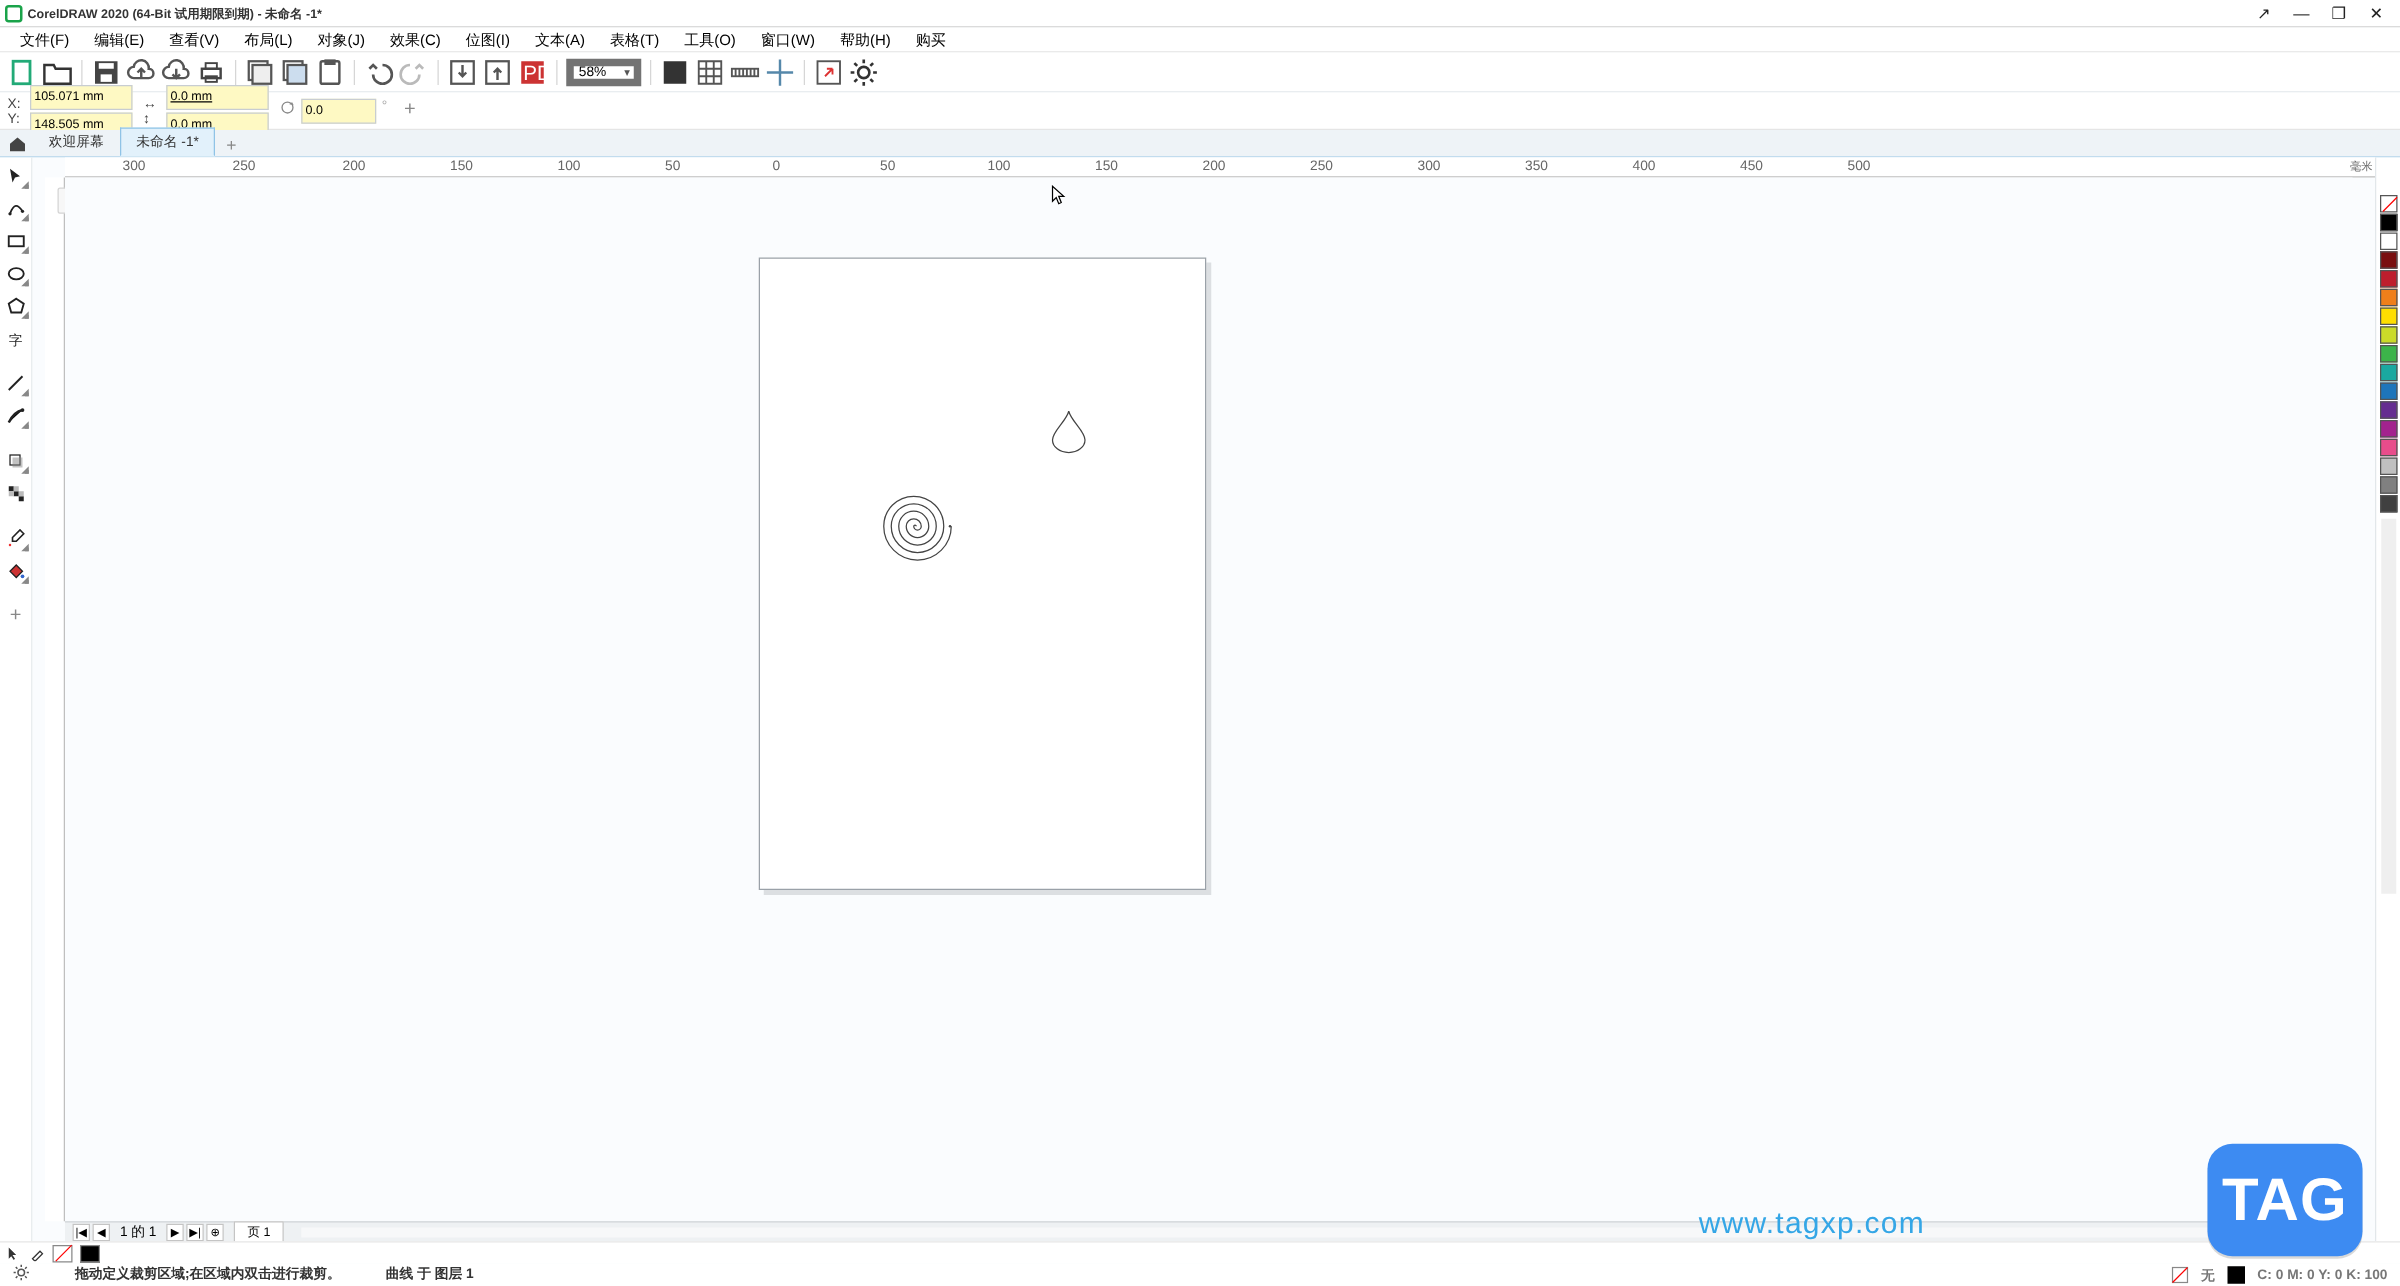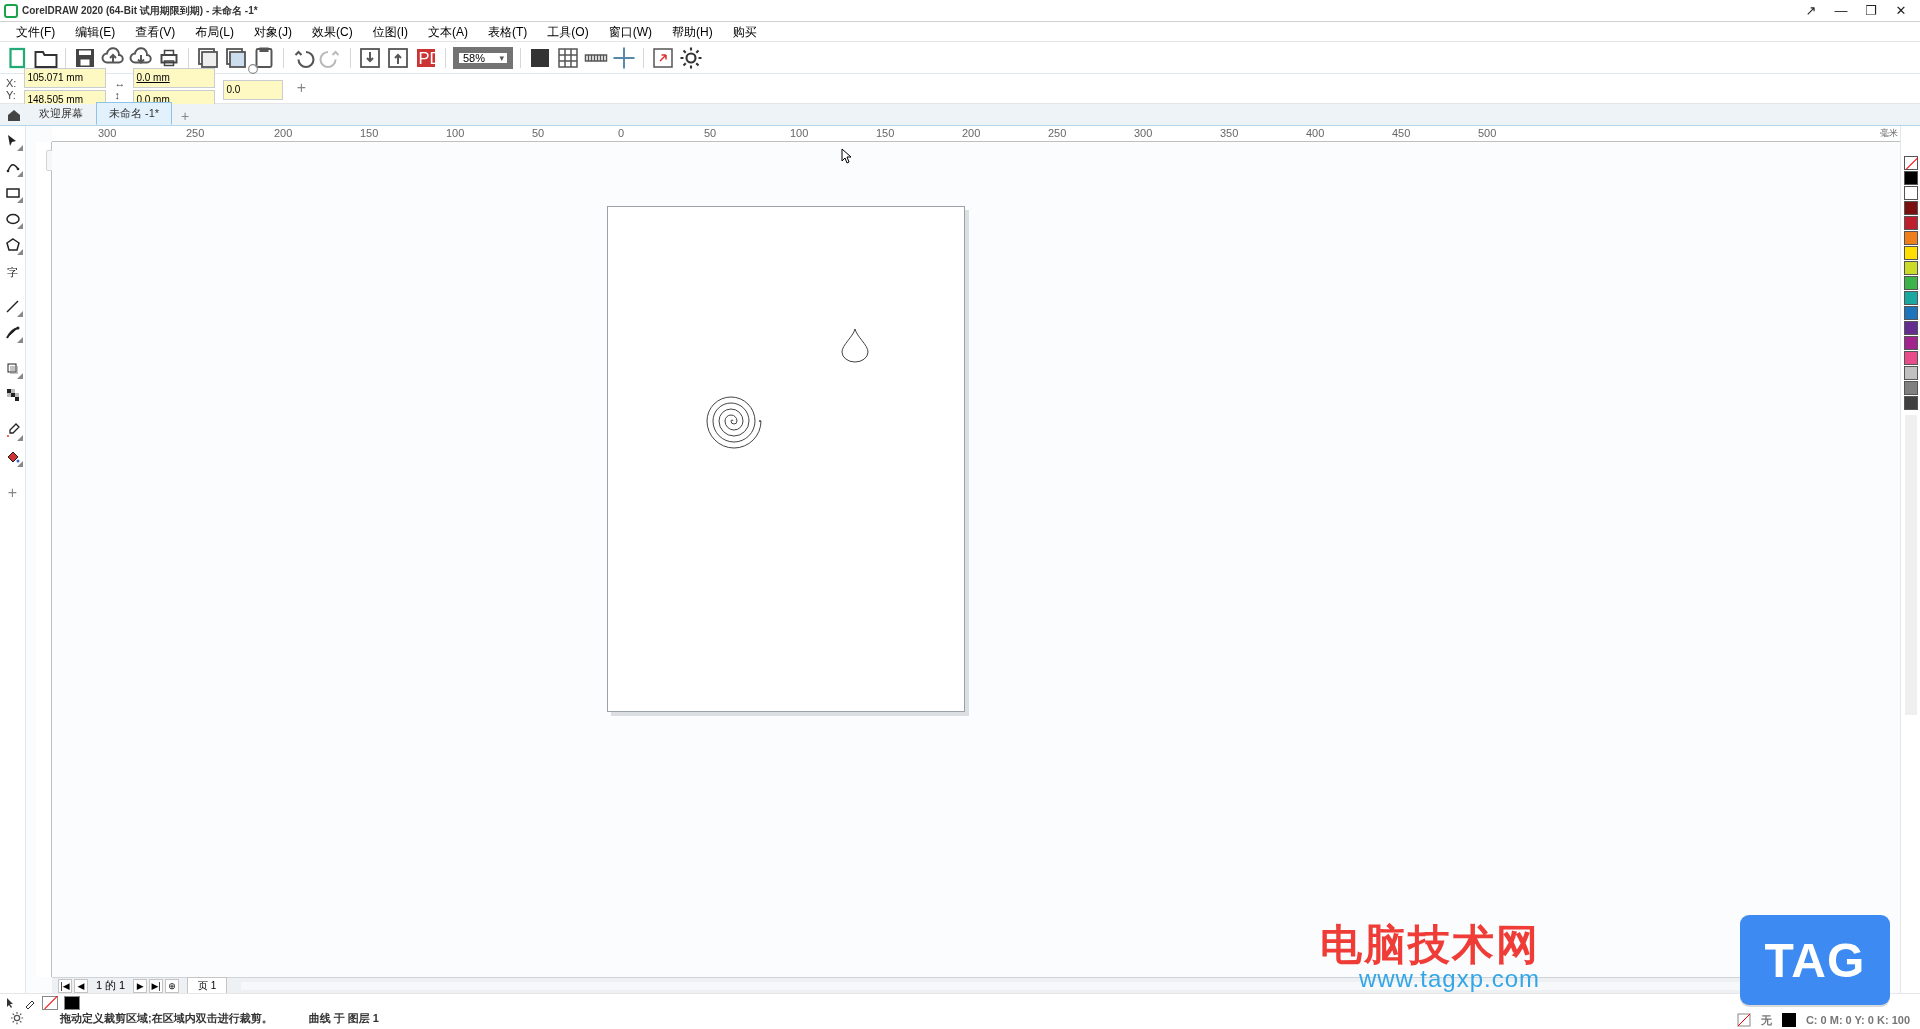--- a/index.html
+++ b/index.html
@@ -21,21 +21,21 @@
     .tbtn{ width:24px; height:24px; display:flex; align-items:center; justify-content:center; cursor:pointer; border-radius:2px;}
     .tsep{ width:1px; height:20px; background:#d6d6d6; margin:0 3px;}
     .zoomsel{ width:60px; height:22px; border:6px solid #737373; background:#fff; display:flex; align-items:center; padding:0 4px; font-size:11px; position:relative;}
     .zoomsel .caret{ position:absolute; right:3px; font-size:9px; color:#555;}
 
     
     .propbar{ height:30px; background:#fff; display:flex; align-items:center; padding:0 6px; gap:8px; border-bottom:1px solid #e5e5e5;}
     .coord{ display:flex; flex-direction:column; gap:0; font-size:10px; color:#444;}
     .coord span{ line-height:12px;}
     .numfield{ width:82px; height:20px; border:1px solid #c8cdd2; background:#fef9c3; font-size:10px; padding:0 2px; display:flex; align-items:center;}
-    .rot{ display:flex; align-items:center; gap:4px;flex-direction:column;}
+    .rot{ display:flex; align-items:flex-start; gap:4px;}
     .tinyic{ width:14px; height:14px; color:#777;}
     .plusbtn{ width:20px; height:20px; color:#888; font-size:16px; cursor:pointer; text-align:center;}
 
     
     .doctabs{ height:22px; background:#eef3f7; display:flex; align-items:flex-end; padding-left:26px; border-bottom:1px solid #b4d5ec; position:relative;}
     .homeicn{ position:absolute; left:6px; top:3px; width:16px; height:16px; cursor:pointer;}
     .dtab{ padding:3px 12px; font-size:11px; color:#333; border:1px solid transparent; cursor:pointer;}
     .dtab.active{ background:#e2f1fb; border:1px solid #8fc3e6; border-bottom-color:#e2f1fb;}
     .addtab{ width:18px; height:18px; margin-left:4px; display:flex; align-items:center; justify-content:center; font-size:14px; color:#888; cursor:pointer;}
 
@@ -93,21 +93,21 @@
 
     
     .status{ position:absolute; left:0; right:0; bottom:0; height:18px; background:#fff; display:flex; padding:0 10px; gap:36px; font-size:11px; color:#333;font-weight:bold;}
     .status .gear{ width:14px; height:14px;}
     .status .right{ margin-left:auto; display:flex; align-items:center; gap:10px; color:#777;}
 
     
     .wm-text{ position:absolute; right:380px; bottom:36px; text-align:right;}
     .wm-text .l1{ font-size:42px; font-weight:bold; color:#ef3c36; letter-spacing:2px; line-height:40px;}
     .wm-text .l2{ font-size:24px; color:#34a6e6; letter-spacing:1px;}
-    .wm-tag{ position:absolute; right:30px; bottom:24px; width:150px; height:90px; border-radius:9px; background:#3d8bf2; display:flex; align-items:center; justify-content:center; box-shadow:0 2px 0 rgba(0,0,0,.15);}
+    .wm-tag{ position:absolute; right:30px; bottom:24px; width:124px; height:90px; border-radius:20px; background:#3d8bf2; display:flex; align-items:center; justify-content:center; box-shadow:0 2px 0 rgba(0,0,0,.15);}
     .wm-tag span{ font-size:48px; font-weight:800; color:#fff; letter-spacing:1px;}
   </style>
 </head>
 <body>
 
 <div class="titlebar">
   <div class="logo"></div>
   <div class="ttxt">CorelDRAW 2020 (64-Bit 试用期限到期) - 未命名 -1*</div>
   <div class="spacer"></div>
   <div class="winicon">↗</div>
@@ -505,18 +505,17 @@
         <rect x="1" y="1" width="12" height="12" fill="#fff" stroke="#888"></rect>
         <line x1="1" y1="13" x2="13" y2="1" stroke="red"></line>
       </svg>
     <span>无</span>
     <div style="width:14px;height:14px;background:#000"></div>
     <span>C: 0 M: 0 Y: 0 K: 100</span>
   </div>
 </div>
 
 <div class="wm-text">
-  <div class="l1">电脑技术网</div>
   <div class="l2">www.tagxp.com</div>
 </div>
 <div class="wm-tag">
     <span>TAG</span>
   </div>
 
 </body></html>

